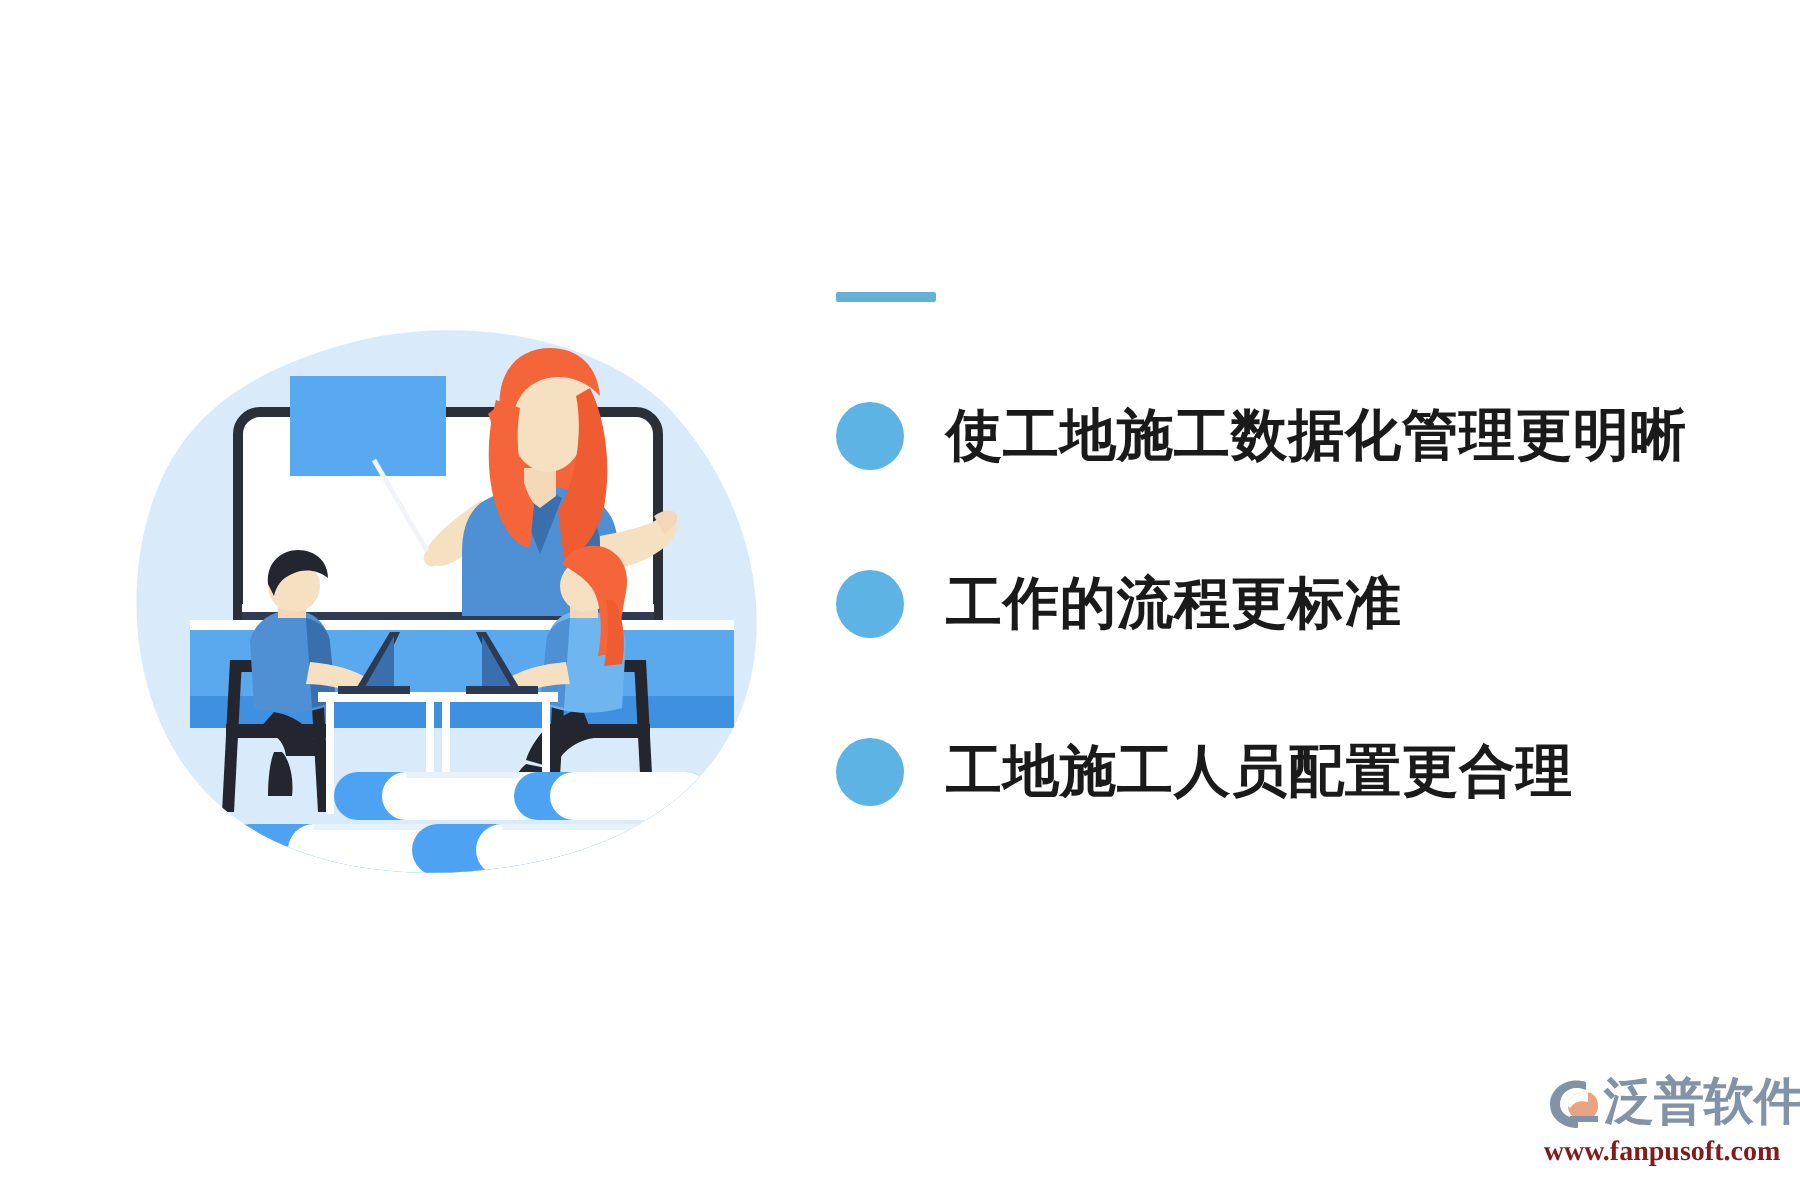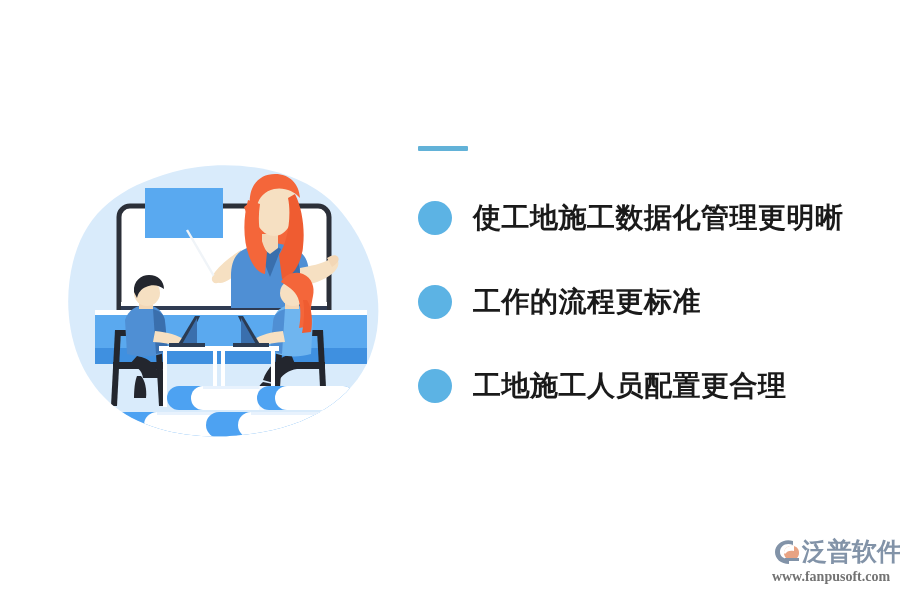--- a/index.html
+++ b/index.html
@@ -115,21 +115,21 @@
     letter-spacing: 0px;
     white-space: nowrap;
   }
   #watermark .logo-url {
     margin-top: 0px;
     text-align: center;
     font-family: "Liberation Serif", "DejaVu Serif", serif;
     font-size: 14px;
     line-height: 17px;
     font-weight: bold;
-    color: #737373;
+    color: #7f1d1d;
     white-space: nowrap;
   }
 </style>
 </head>
 <body>
 
 <div id="slide">
 
   <div id="illustration">
     <svg viewBox="0 0 350 300" xmlns="http://www.w3.org/2000/svg" role="img">

